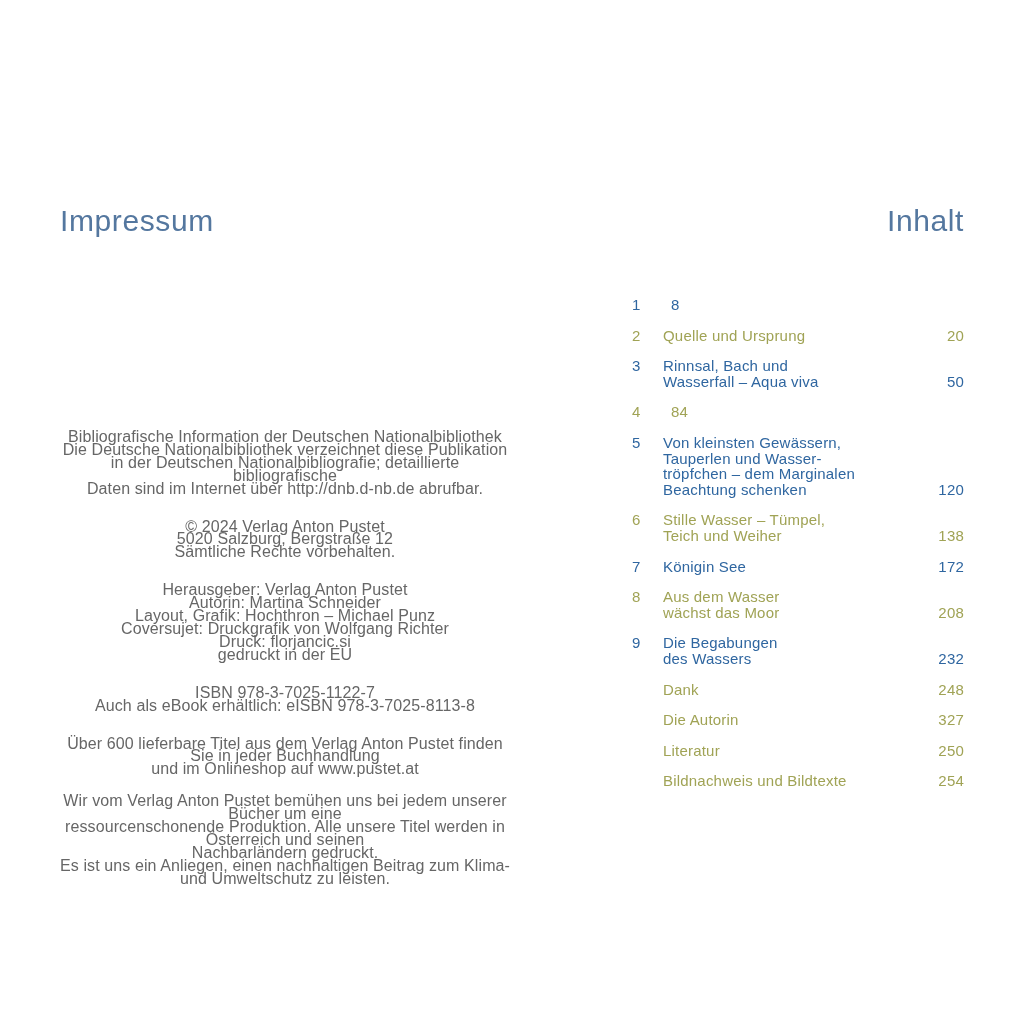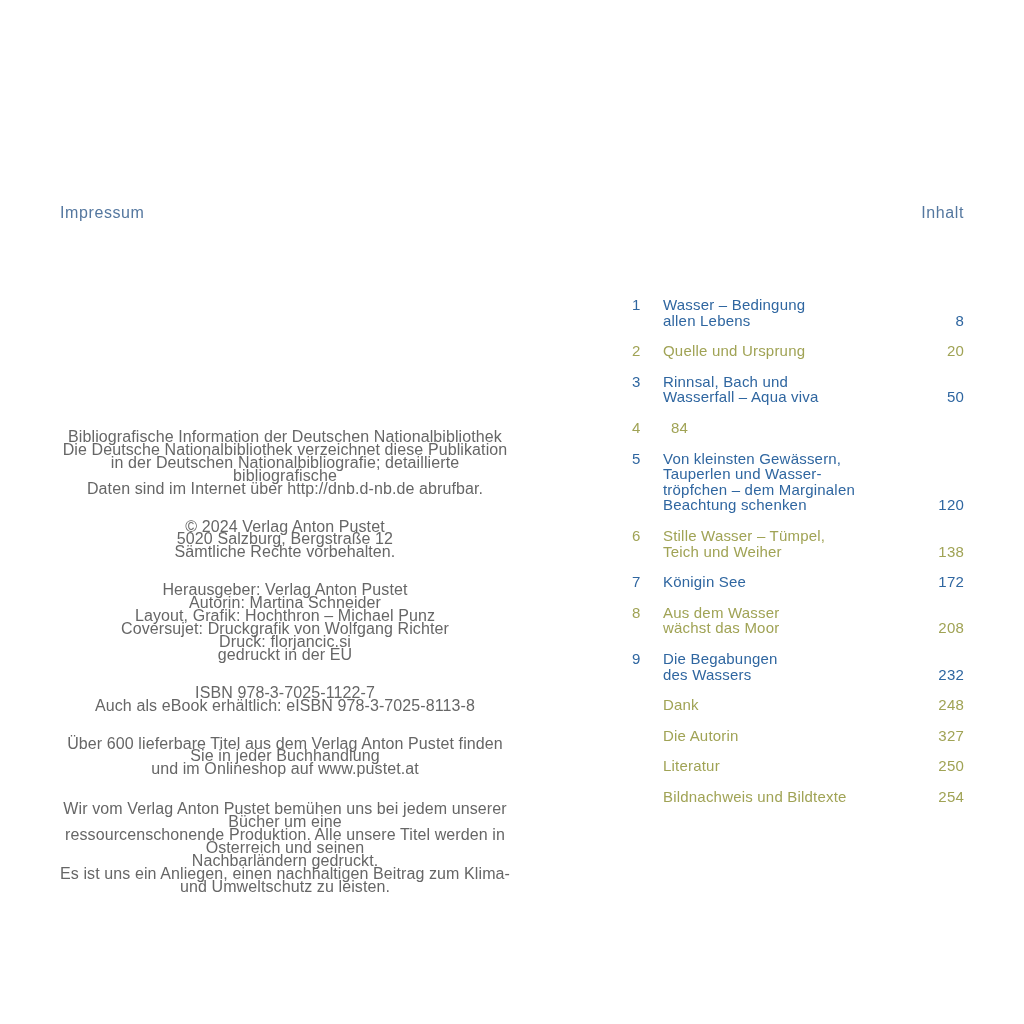--- a/index.html
+++ b/index.html
@@ -11,21 +11,21 @@
     position: relative;
     width: 1024px;
     height: 1024px;
     background: #ffffff;
     overflow: hidden;
     font-family: "Liberation Sans", sans-serif;
   }
   .heading {
     position: absolute;
     top: 204px;
-    font-size: 16px;
+    font-size: 30px;
     font-weight: 400;
     letter-spacing: 0.6px;
     color: #54779f;
   }
   .heading-left { left: 60px; }
   .heading-right { right: 60px; text-align: left; }
 
   .imprint {
     position: absolute;
     left: 60px;
@@ -34,21 +34,21 @@
     font-size: 16px;
     line-height: 12.9px;
     color: #666666;
     letter-spacing: 0.1px;
     text-align: center;
   }
   .imprint p {
     margin: 0 0 25px 0;
     white-space: pre-line;
   }
-  .imprint p:nth-child(5) { margin-bottom: 27px; }
+  .imprint p:nth-child(5) { margin-bottom: 19px; }
   .imprint p:last-child { margin-bottom: 12px; }
 
   .toc {
     position: absolute;
     left: 632px;
     top: 297px;
     width: 332px;
     font-size: 15px;
     line-height: 15.6px;
     letter-spacing: 0.2px;
@@ -104,22 +104,20 @@
 und im Onlineshop auf www.pustet.at</p>
       <p>Wir vom Verlag Anton Pustet bemühen uns bei jedem unserer Bücher um eine
 ressourcenschonende Produktion. Alle unsere Titel werden in Österreich und seinen
 Nachbarländern gedruckt.
 Es ist uns ein Anliegen, einen nachhaltigen Beitrag zum Klima- und Umweltschutz zu leisten.</p>
     </div>
 
   <div class="toc">
       <div class="toc-row blue">
         <span class="toc-num">1</span>
-        <span class="toc-title">Wasser – Bedingung
-allen Lebens</span>
         <span class="toc-page">8</span>
       </div>
       <div class="toc-row olive">
         <span class="toc-num">2</span>
         <span class="toc-title">Quelle und Ursprung</span>
         <span class="toc-page">20</span>
       </div>
       <div class="toc-row blue">
         <span class="toc-num">3</span>
         <span class="toc-title">Rinnsal, Bach und

